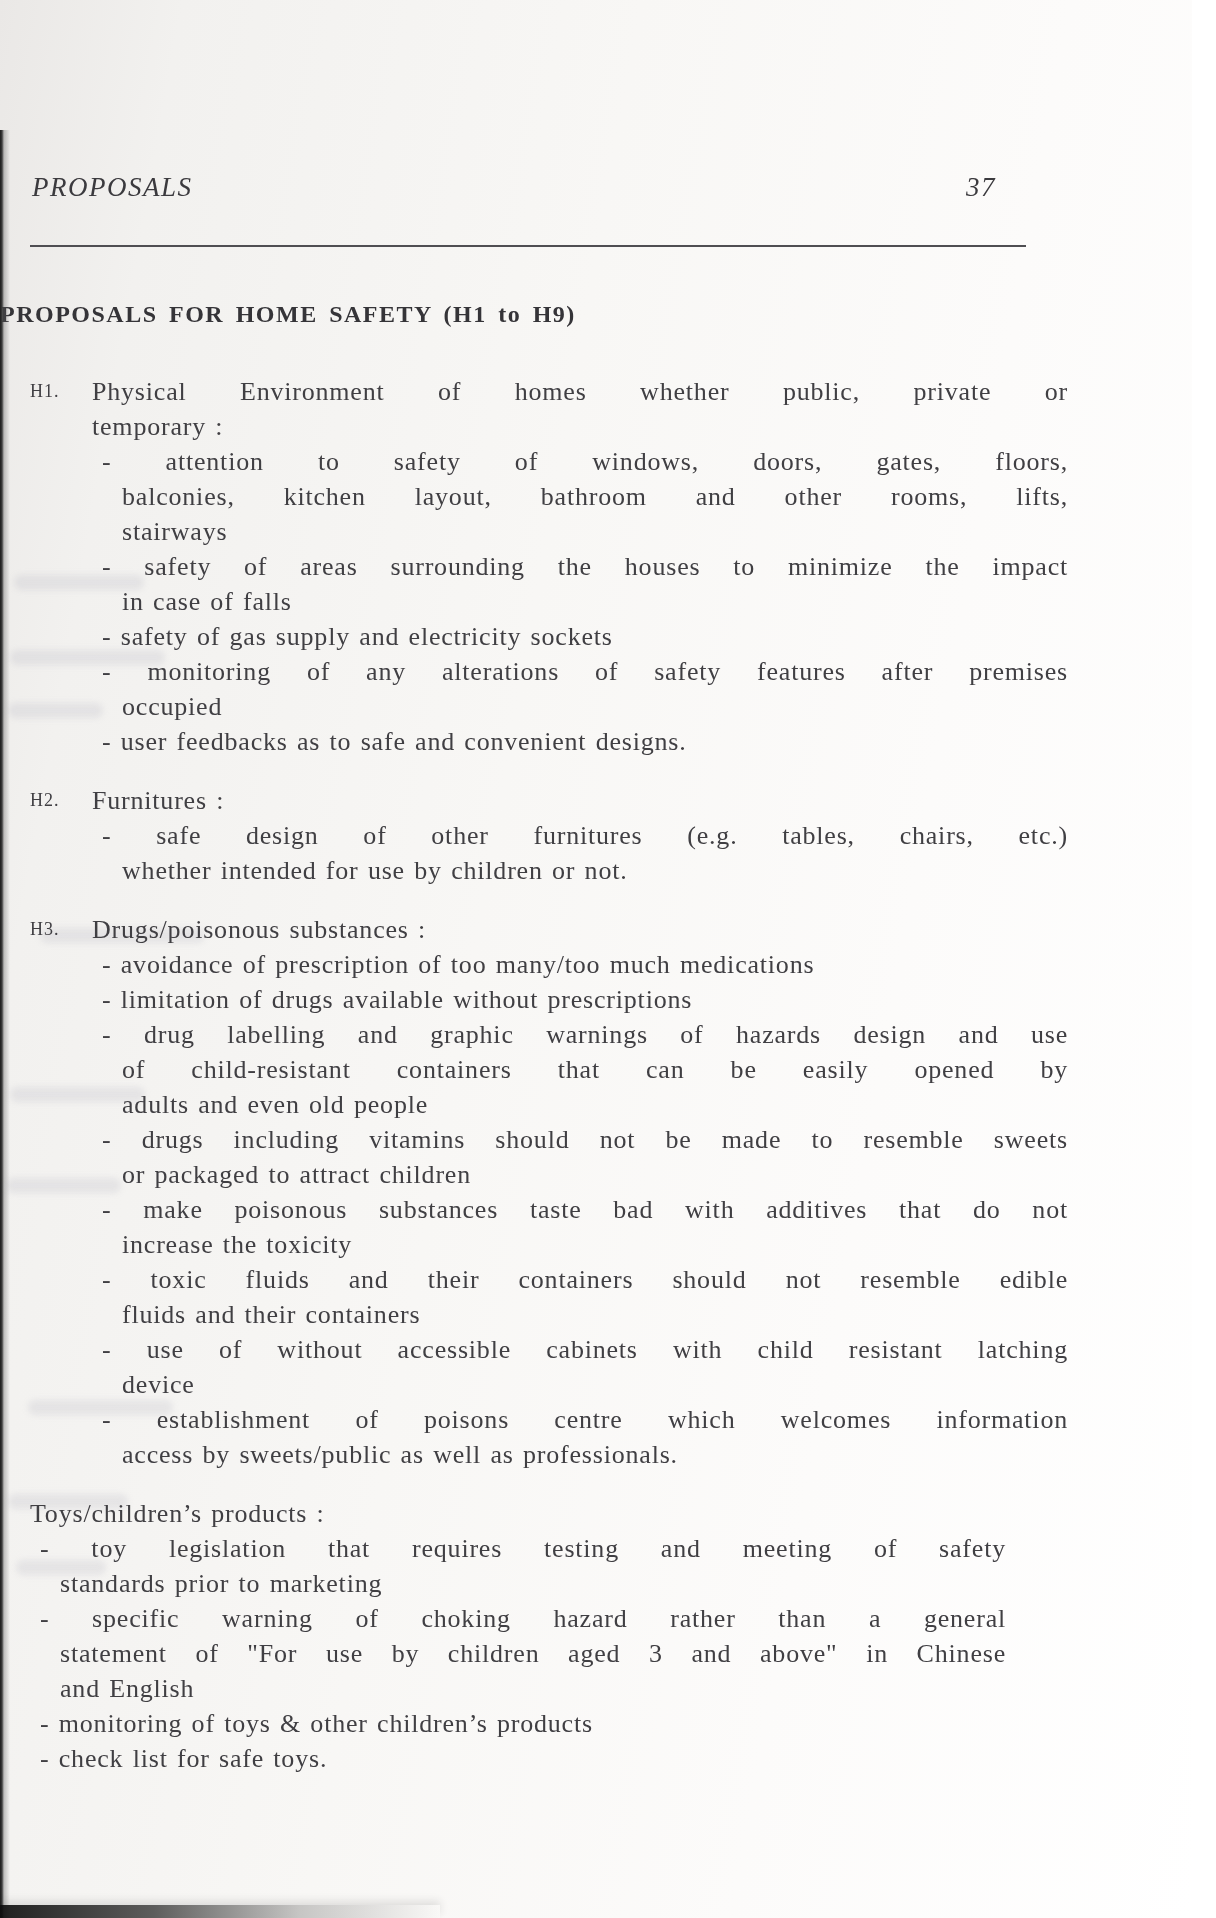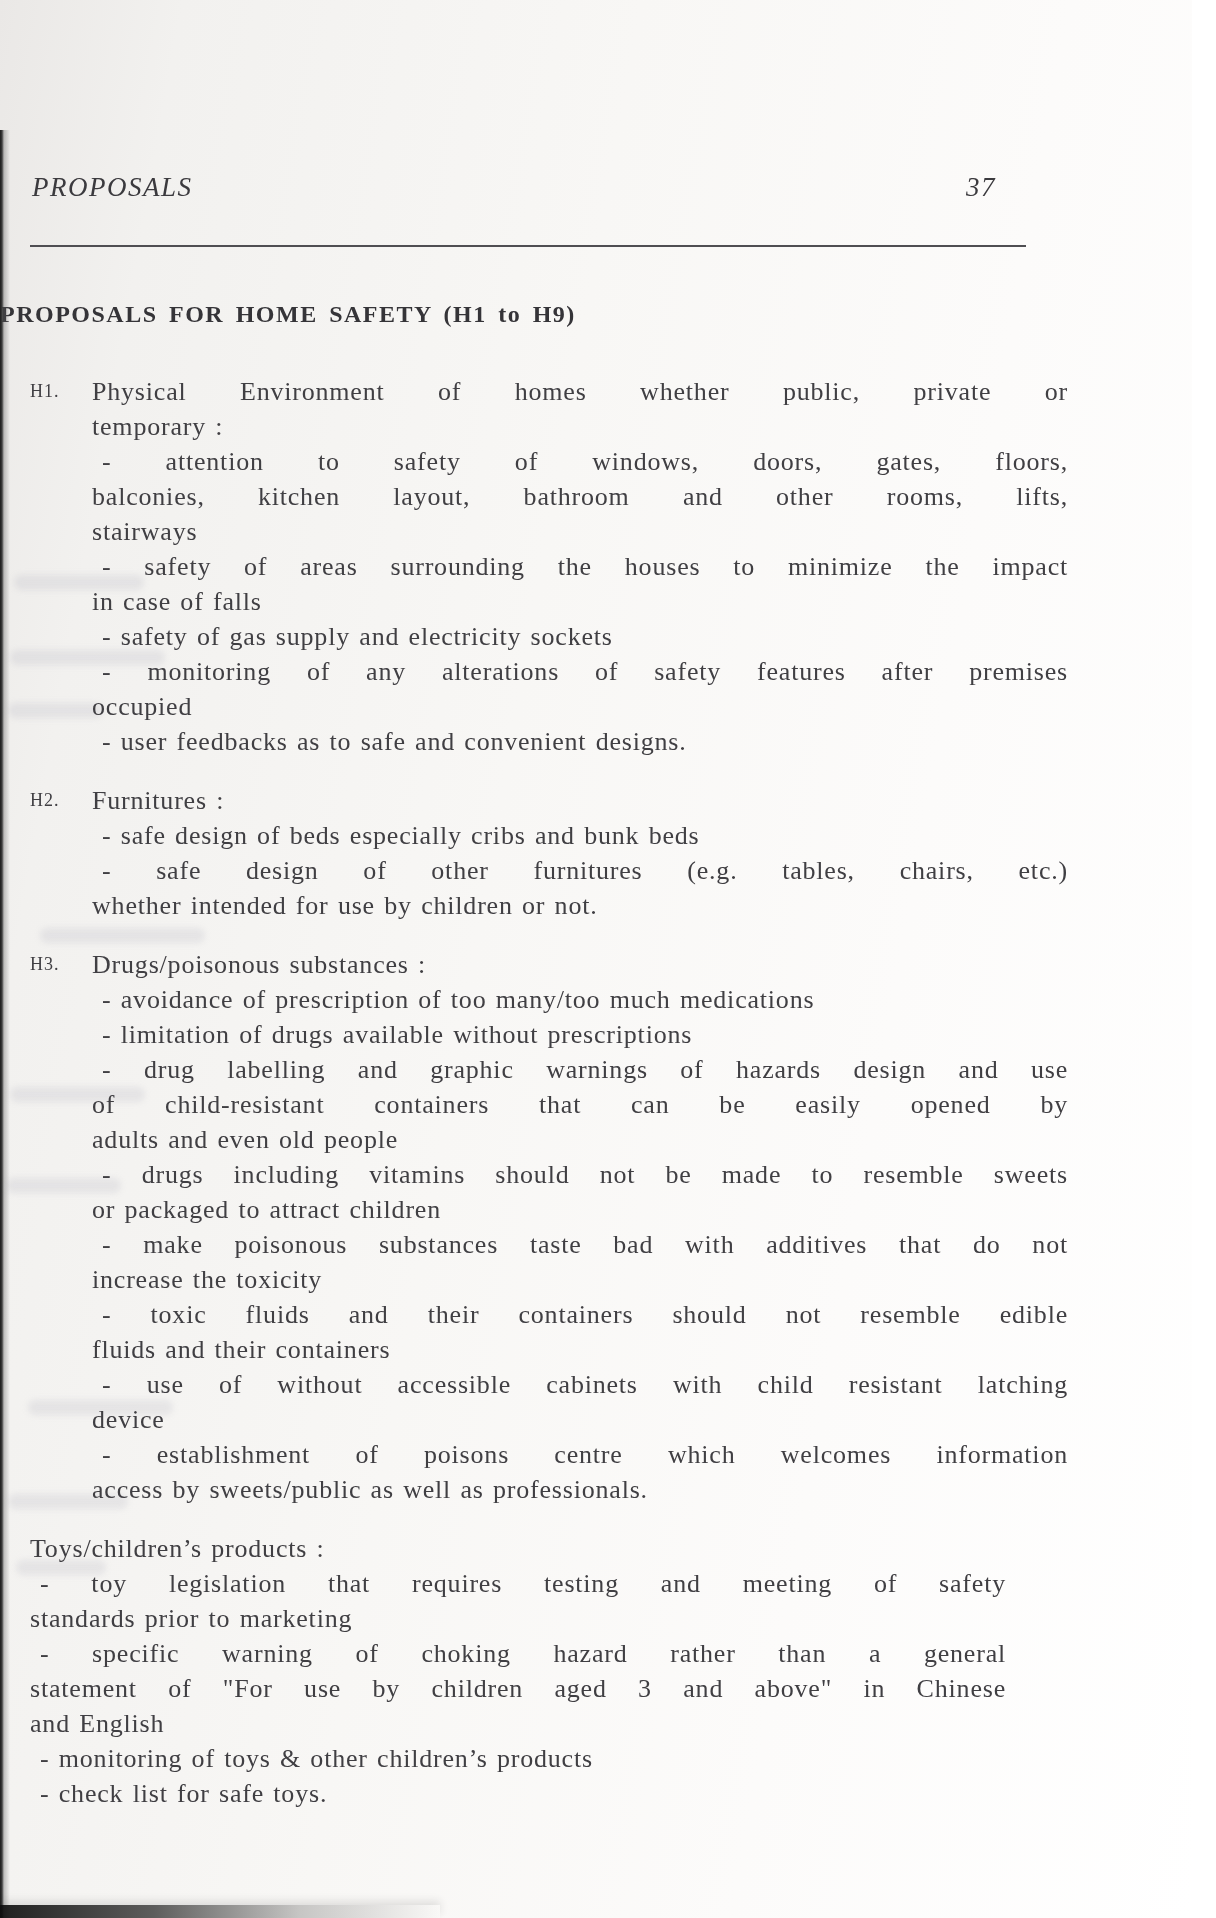--- a/index.html
+++ b/index.html
@@ -39,21 +39,21 @@
     margin: 54px 0 0 0; text-align: left;
     font-size: 24px; font-weight: bold; letter-spacing: 1.5px; word-spacing: 4px;
     color: #353438;
   }
   main { margin-top: 46px; position: relative; }
   .sec { display: flex; margin: 0 0 24px 30px; }
   .label { flex: none; width: 62px; font-size: 18px; line-height: 35px; letter-spacing: 1px; }
   .body  { flex: none; width: 976px; font-size: 26px; line-height: 35px; letter-spacing: 0.8px; word-spacing: 2px; }
   .hline { margin-left: 0; }
   .bf { margin-left: 10px; }   
-  .br { }   
+  .br { margin-left: 30px; }   
   .jl { text-align: justify; text-align-last: justify; } 
   .ll { text-align: left; }                               
 </style>
 </head>
 <body>
 
 <div class="page">
 
   <div class="edge-left"></div>
   <div class="edge-bottom"></div>
@@ -91,21 +91,20 @@
           <div class="bf ll">- safety of gas supply and electricity sockets</div>
           <div class="bf jl">- monitoring of any alterations of safety features after premises</div>
           <div class="br ll">occupied</div>
           <div class="bf ll">- user feedbacks as to safe and convenient designs.</div>
         </div>
       </section>
       <section class="sec">
         <div class="label">H2.</div>
         <div class="body">
           <div class="hline ll">Furnitures :</div>
-          <div class="bf ll">- safe design of beds especially cribs and bunk beds</div>
           <div class="bf jl">- safe design of other furnitures (e.g. tables, chairs, etc.)</div>
           <div class="br ll">whether intended for use by children or not.</div>
         </div>
       </section>
       <section class="sec">
         <div class="label">H3.</div>
         <div class="body">
           <div class="hline ll">Drugs/poisonous substances :</div>
           <div class="bf ll">- avoidance of prescription of too many/too much medications</div>
           <div class="bf ll">- limitation of drugs available without prescriptions</div>

